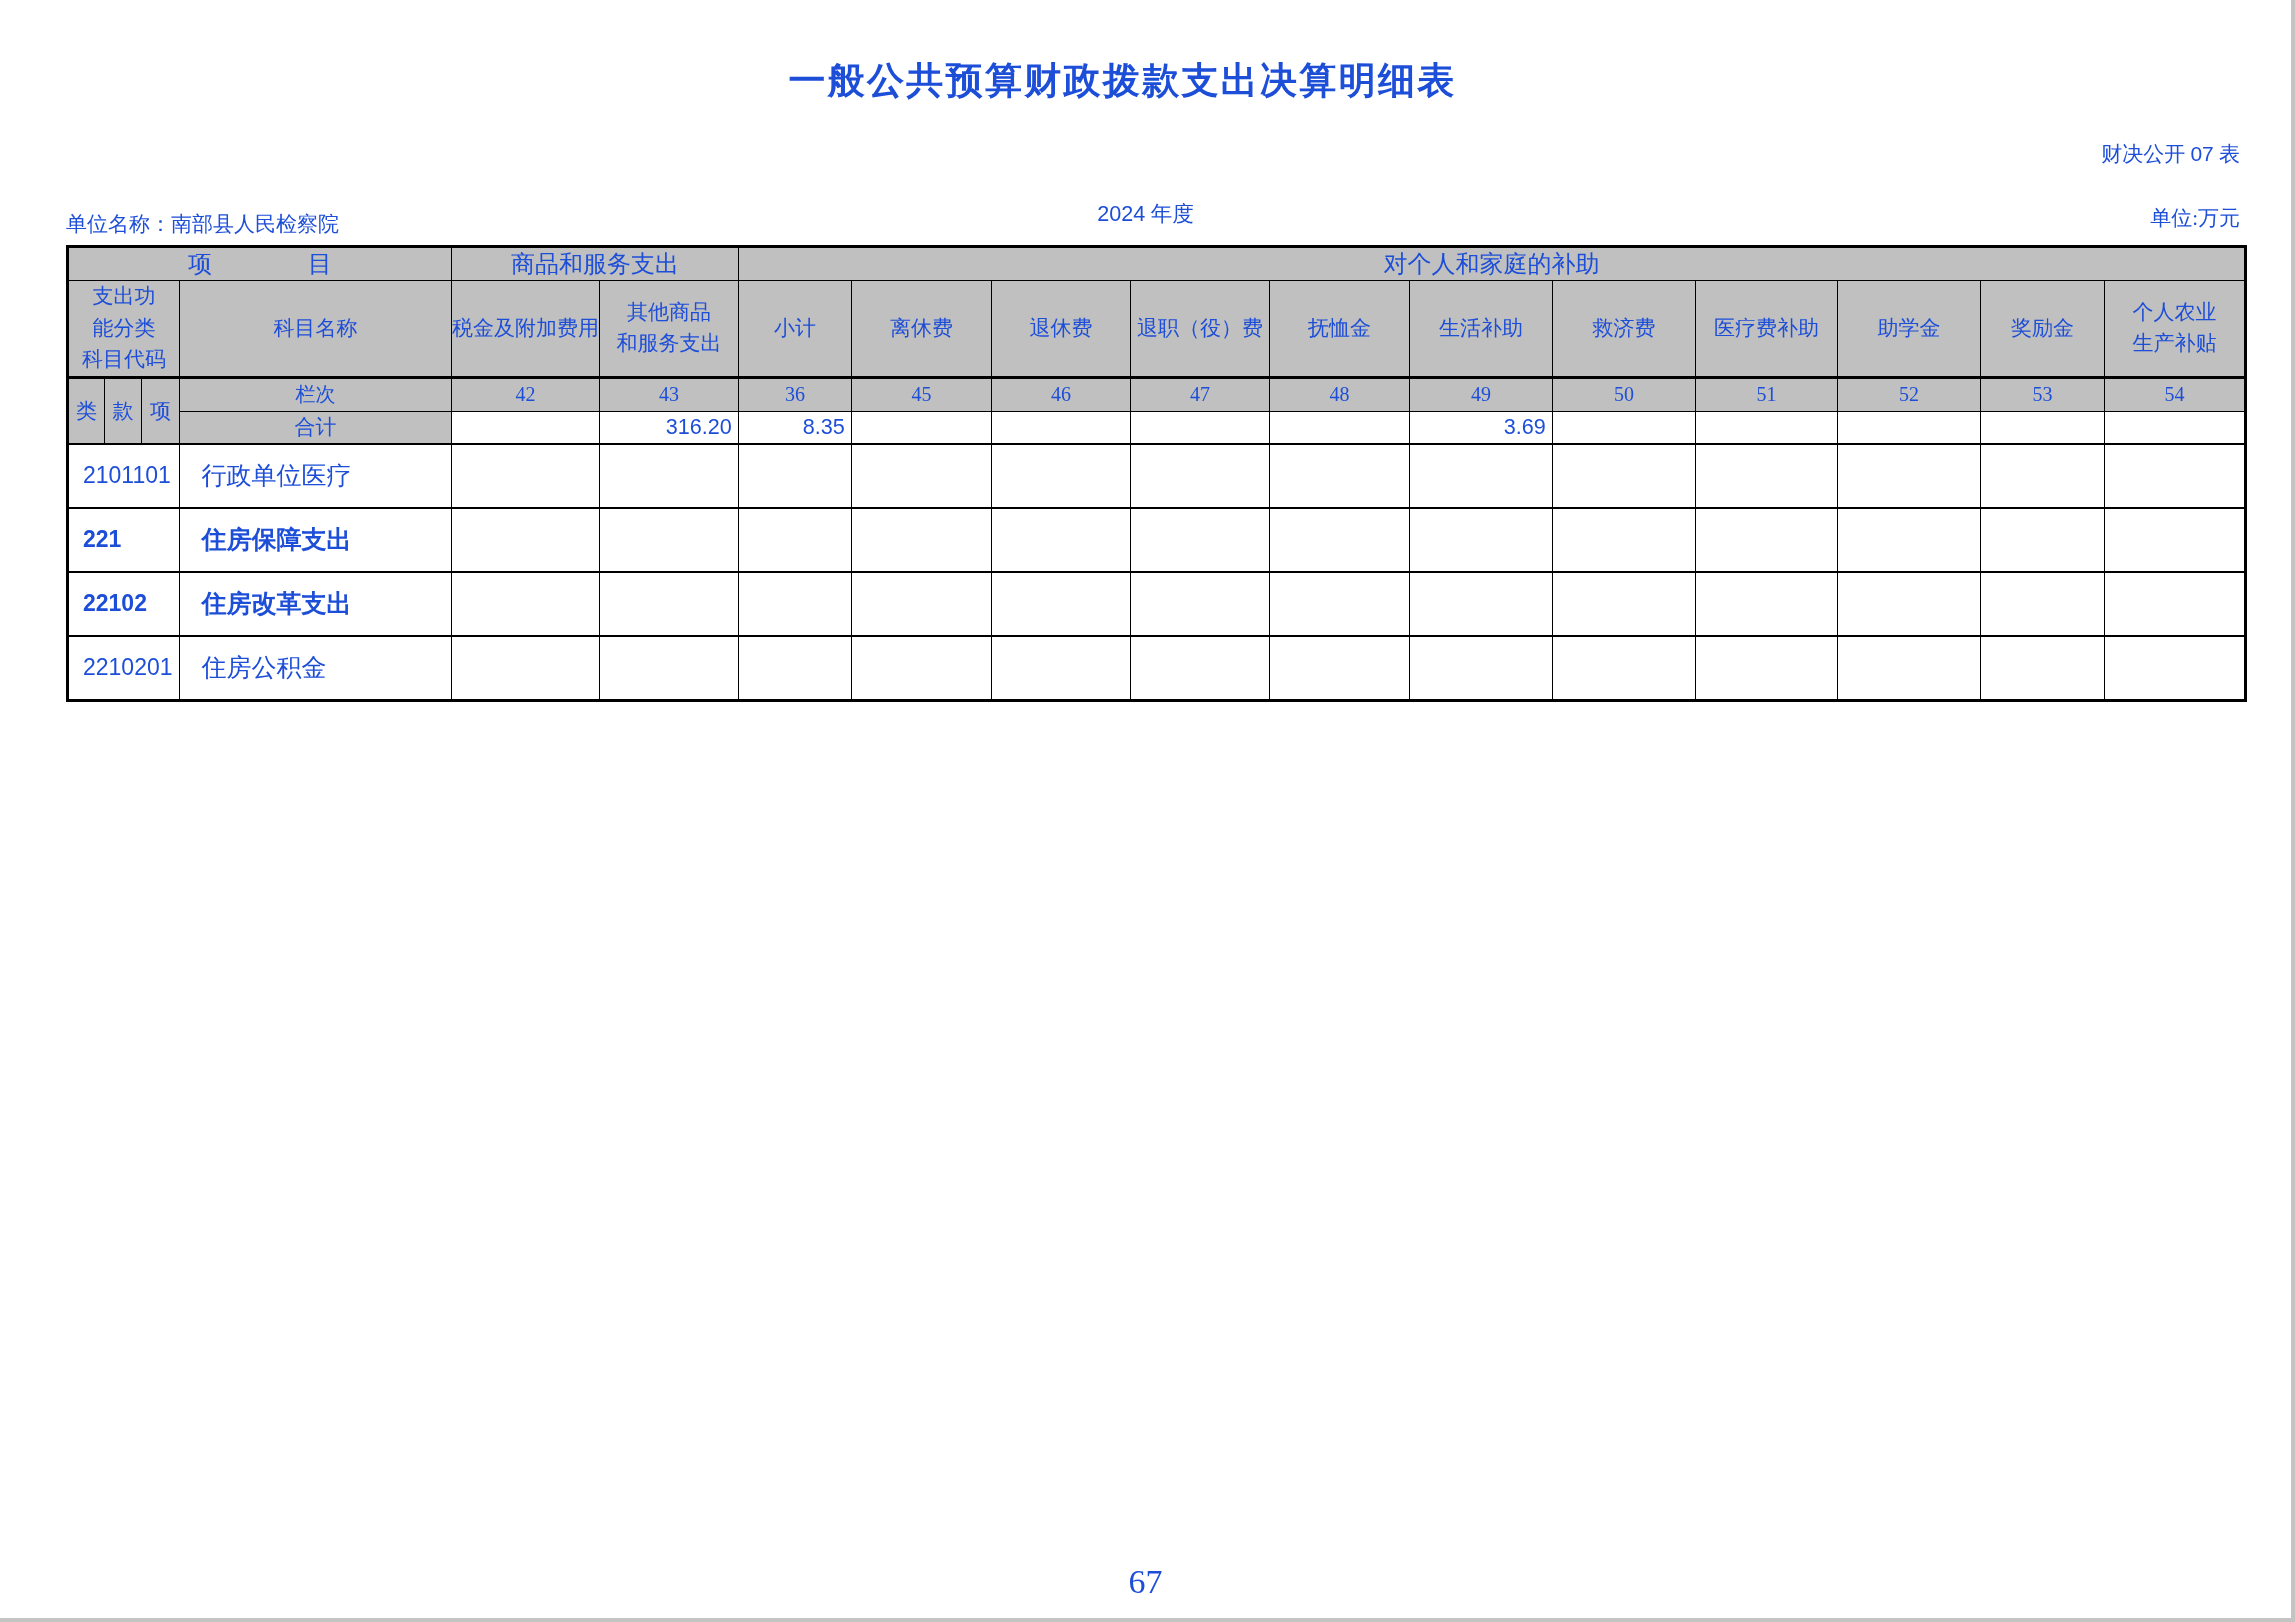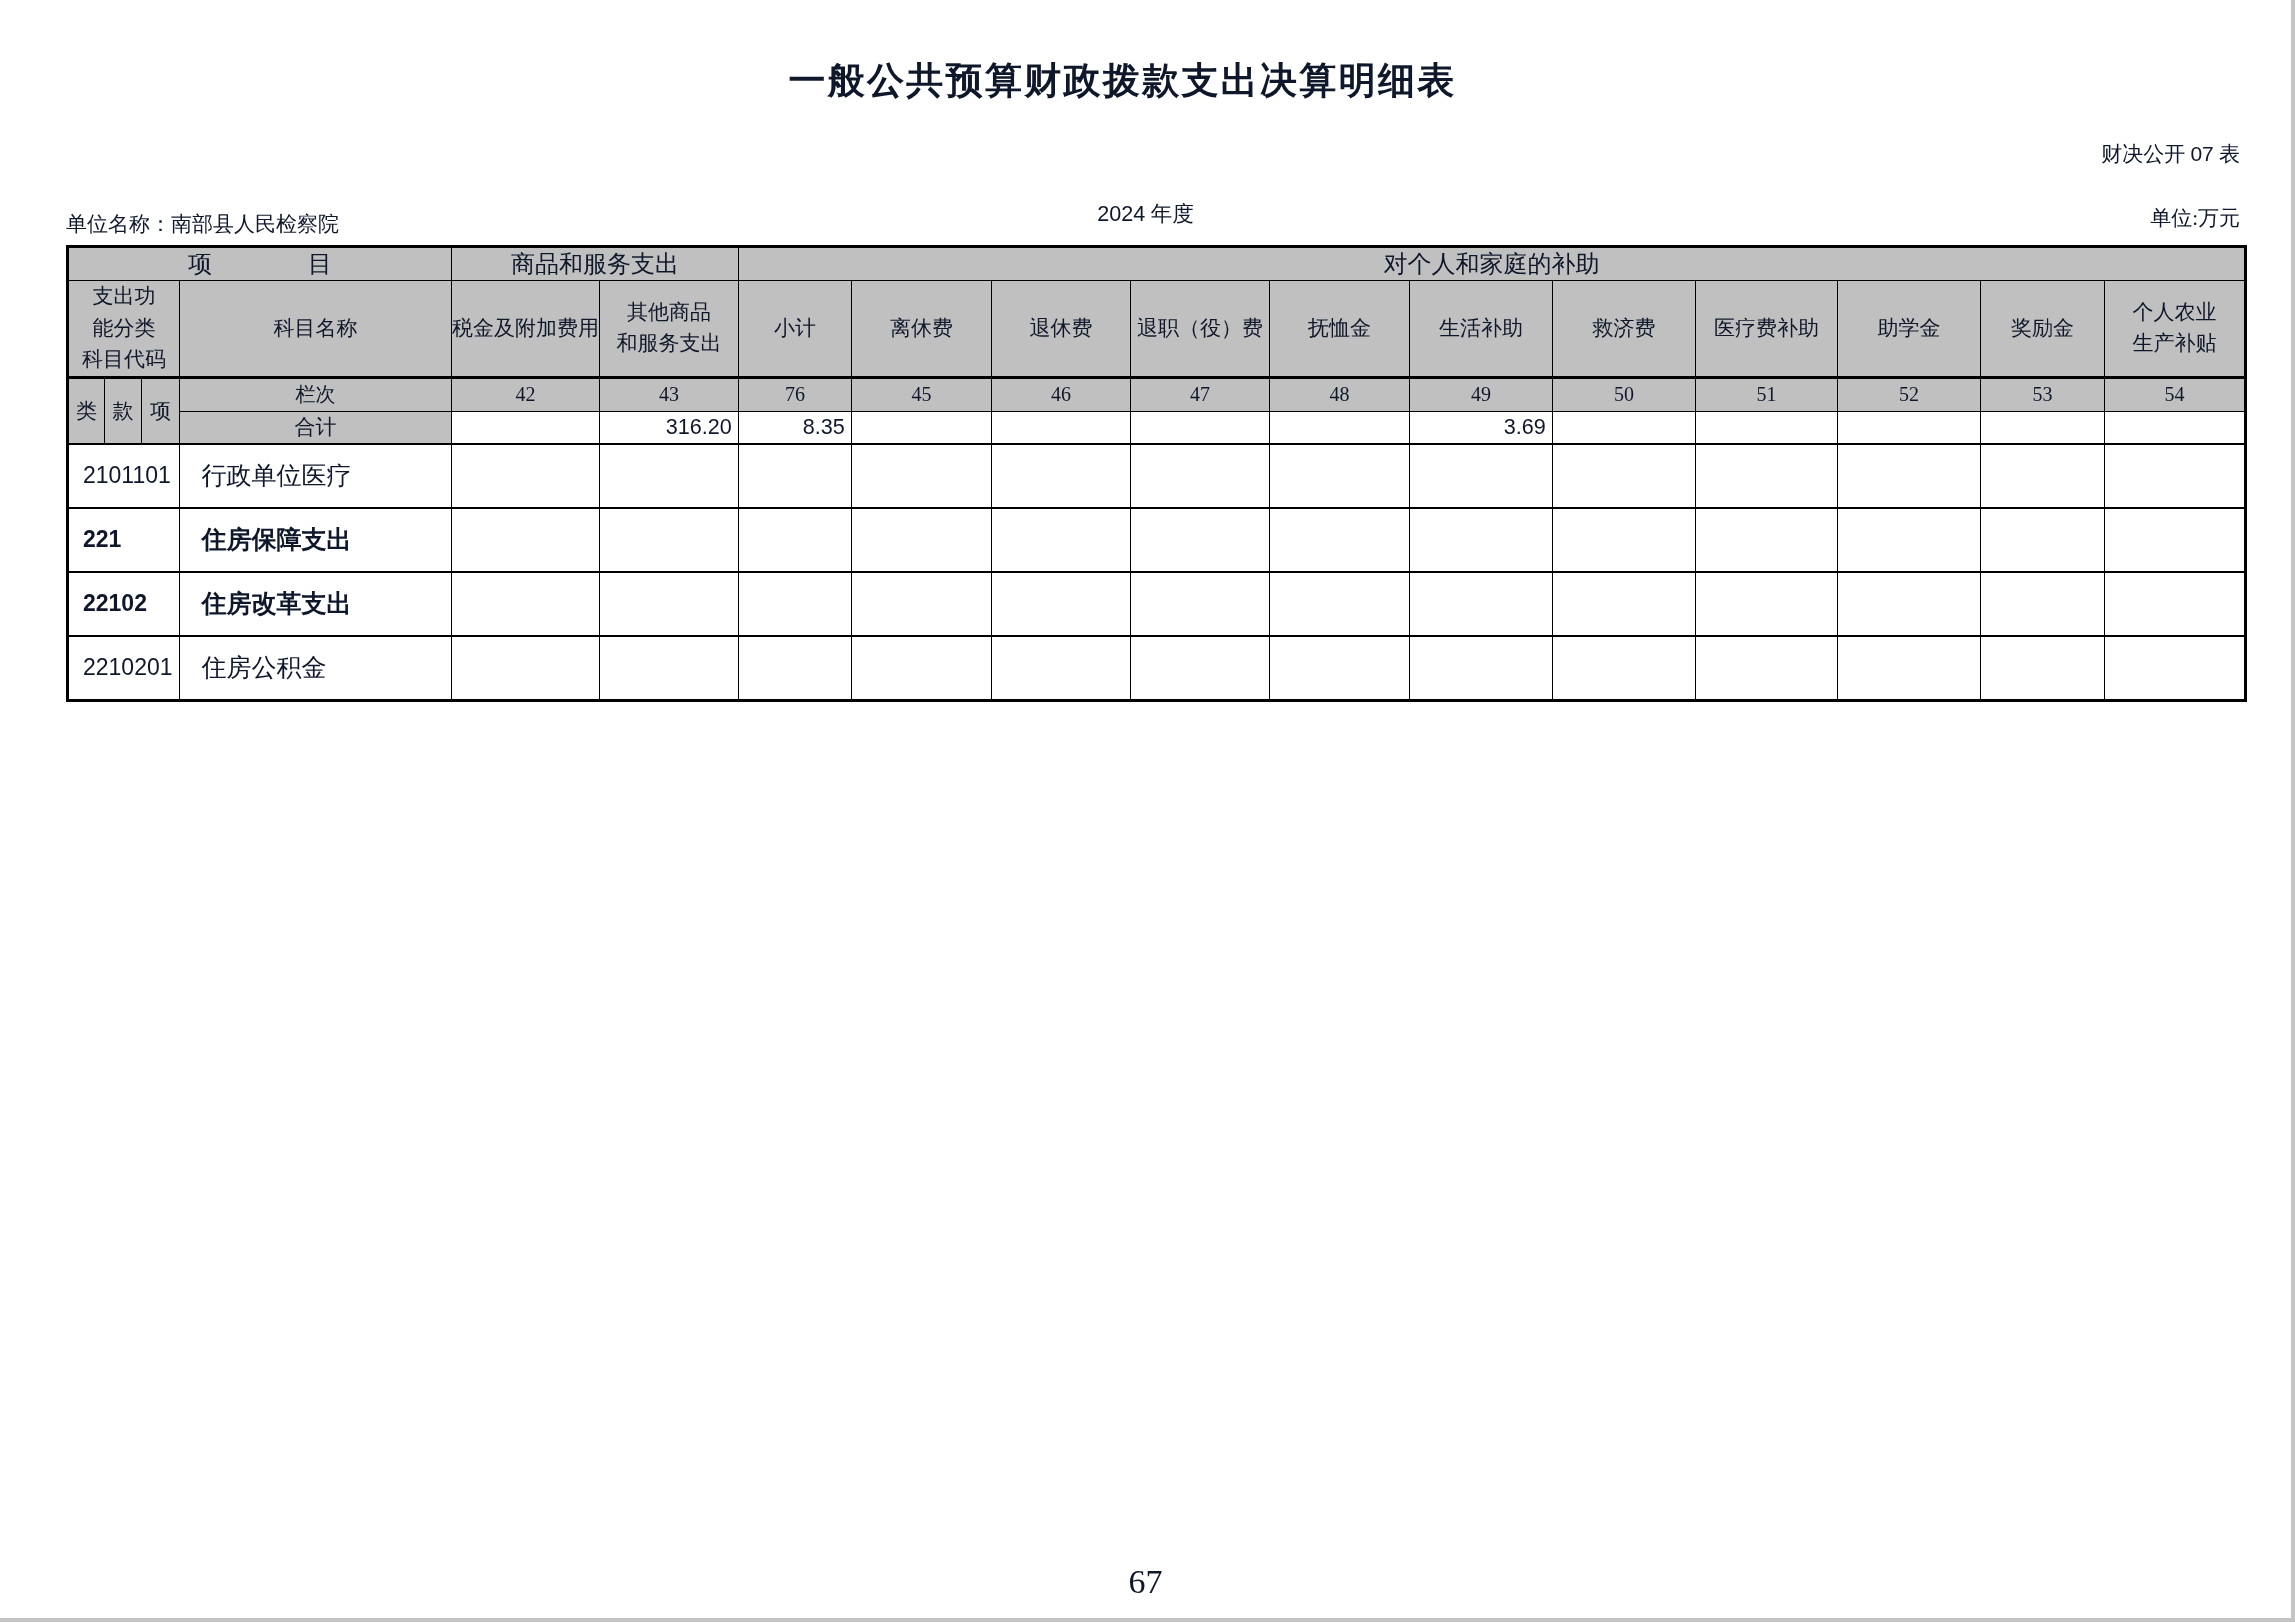--- a/index.html
+++ b/index.html
@@ -4,21 +4,21 @@
 <style>
   html,body{margin:0;padding:0;background:#b8b8b8;}
   .page{
     position:relative;
     width:2291px;
     height:1618px;
     background:#ffffff;
     border-right:4.6px solid #c4c4c4;
     border-bottom:4.6px solid #c4c4c4;
     font-family:"Liberation Serif","DejaVu Serif",serif;
-    color:#0f172a;
+    color:#1d4ed8;
     overflow:hidden;
   }
   .doc-title{
     position:absolute;
     top:56px; left:0; right:46px;
     text-align:center;
     font-size:37px;
     font-weight:bold;
     letter-spacing:2.3px;
   }
@@ -157,21 +157,21 @@
 生产补贴</th>
     </tr>
 
     <tr class="rank">
       <th rowspan="2" class="sub">类</th>
       <th rowspan="2" class="sub">款</th>
       <th rowspan="2" class="sub">项</th>
       <th>栏次</th>
       <th class="colnum">42</th>
       <th class="colnum">43</th>
-      <th class="colnum">76</th>
+      <th class="colnum">36</th>
       <th class="colnum">45</th>
       <th class="colnum">46</th>
       <th class="colnum">47</th>
       <th class="colnum">48</th>
       <th class="colnum">49</th>
       <th class="colnum">50</th>
       <th class="colnum">51</th>
       <th class="colnum">52</th>
       <th class="colnum">53</th>
       <th class="colnum">54</th>

